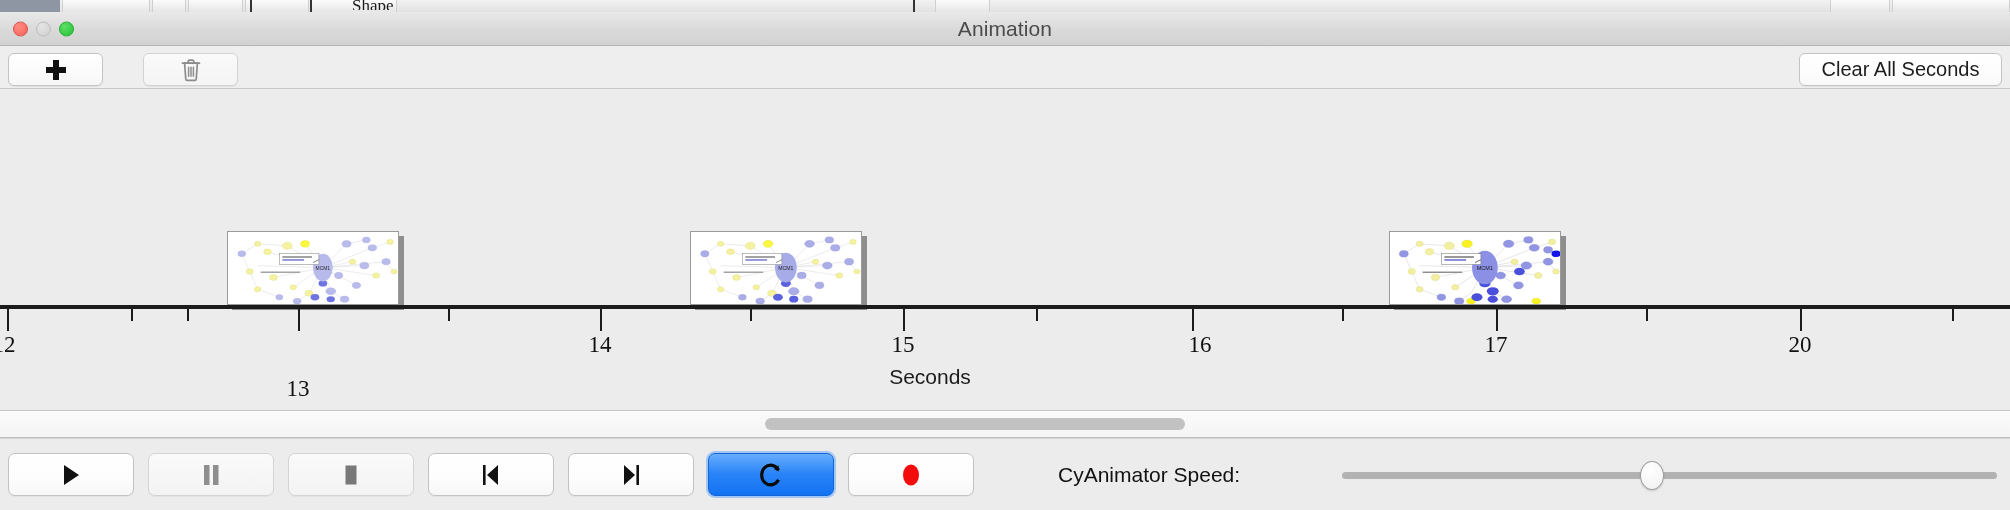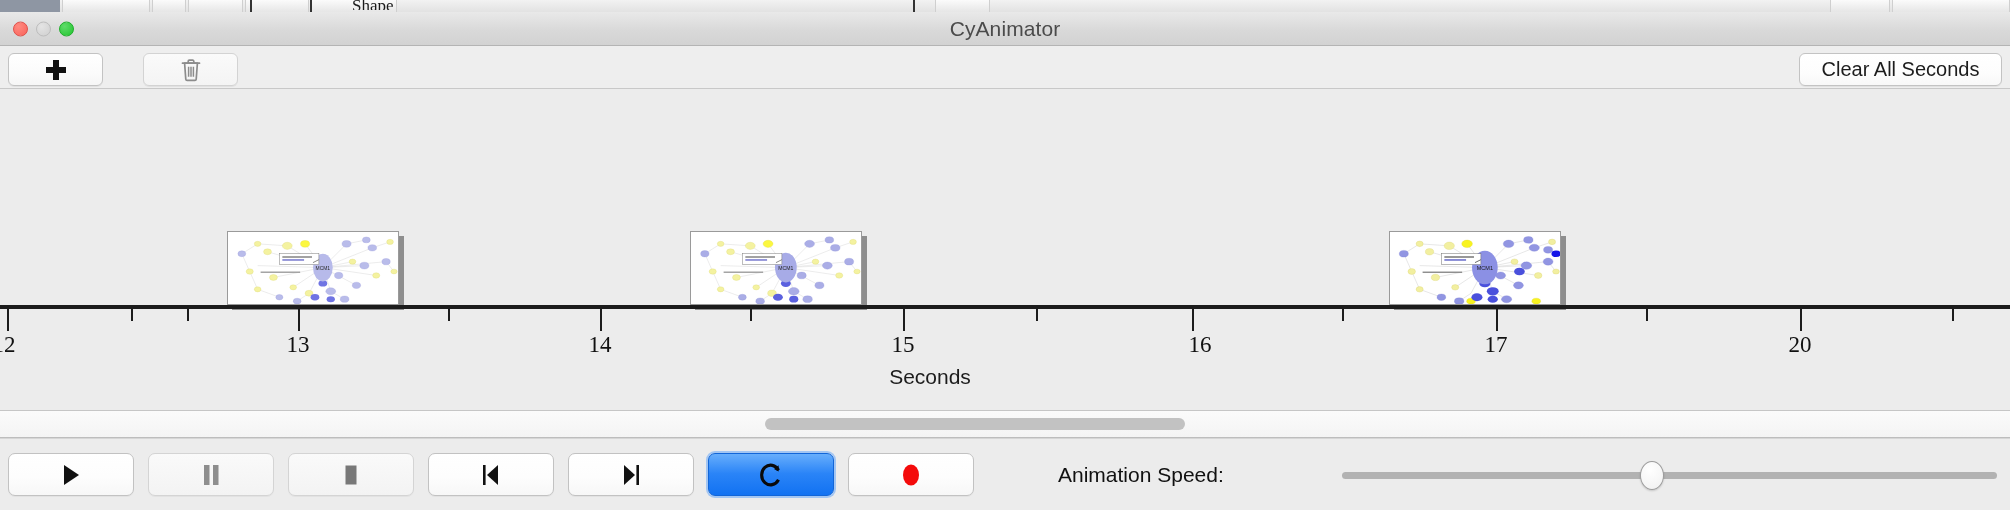--- a/index.html
+++ b/index.html
@@ -314,21 +314,21 @@
     <div class="bg-tick" style="left:913px;"></div>
     <div class="bg-frag" style="left:352px;">Shape</div>
   </div>
 
   <div class="titlebar">
     <div class="traffic">
       <span class="light close"></span>
       <span class="light min"></span>
       <span class="light zoom"></span>
     </div>
-    <div class="win-title">CyAnimator</div>
+    <div class="win-title">Animation</div>
   </div>
 
   <div class="toolbar">
 
     <div class="tbtn" id="add-frame-button">
       <span class="glyph-plus"></span>
     </div>
 
     <div class="tbtn dim" id="delete-frame-button">
       <svg class="glyph-trash" viewBox="0 0 22 24">
@@ -541,21 +541,21 @@
       <div class="tick major" style="left:903px;"></div>
       <div class="tick minor" style="left:1036px;"></div>
       <div class="tick major" style="left:1192px;"></div>
       <div class="tick minor" style="left:1342px;"></div>
       <div class="tick major" style="left:1496px;"></div>
       <div class="tick minor" style="left:1646px;"></div>
       <div class="tick major" style="left:1800px;"></div>
       <div class="tick minor" style="left:1952px;"></div>
 
       <div class="tick-label" style="left:4px;">12</div>
-      <div class="tick-label" style="left:298px;">13</div>
+      <div class="tick-label" style="left:298px;margin-top:44px;">13</div>
       <div class="tick-label" style="left:600px;">14</div>
       <div class="tick-label" style="left:903px;">15</div>
       <div class="tick-label" style="left:1192px;margin-left:8px;">16</div>
       <div class="tick-label" style="left:1496px;">17</div>
       <div class="tick-label" style="left:1800px;">20</div>
 
       <div class="axis-title">
         <span>Seconds</span>
       </div>
     </div>
@@ -606,21 +606,21 @@
         <path d="M19.6 3.2 L19.6 9.6 L15.0 7.0 Z" fill="#0a0a0a"></path>
       </svg>
     </div>
 
     <div class="cbtn" id="record-button">
       <svg class="ico" width="24" height="26" viewBox="0 0 24 26">
         <ellipse cx="12" cy="13" rx="8" ry="10.5" fill="#f40b0b"></ellipse>
       </svg>
     </div>
 
-    <div class="speed-label">Animation Speed:</div>
+    <div class="speed-label">CyAnimator Speed:</div>
 
     <div class="slider">
       <div class="slider-track"></div>
       <div class="slider-thumb"></div>
     </div>
   </div>
 
 </div>
 
 </body></html>

